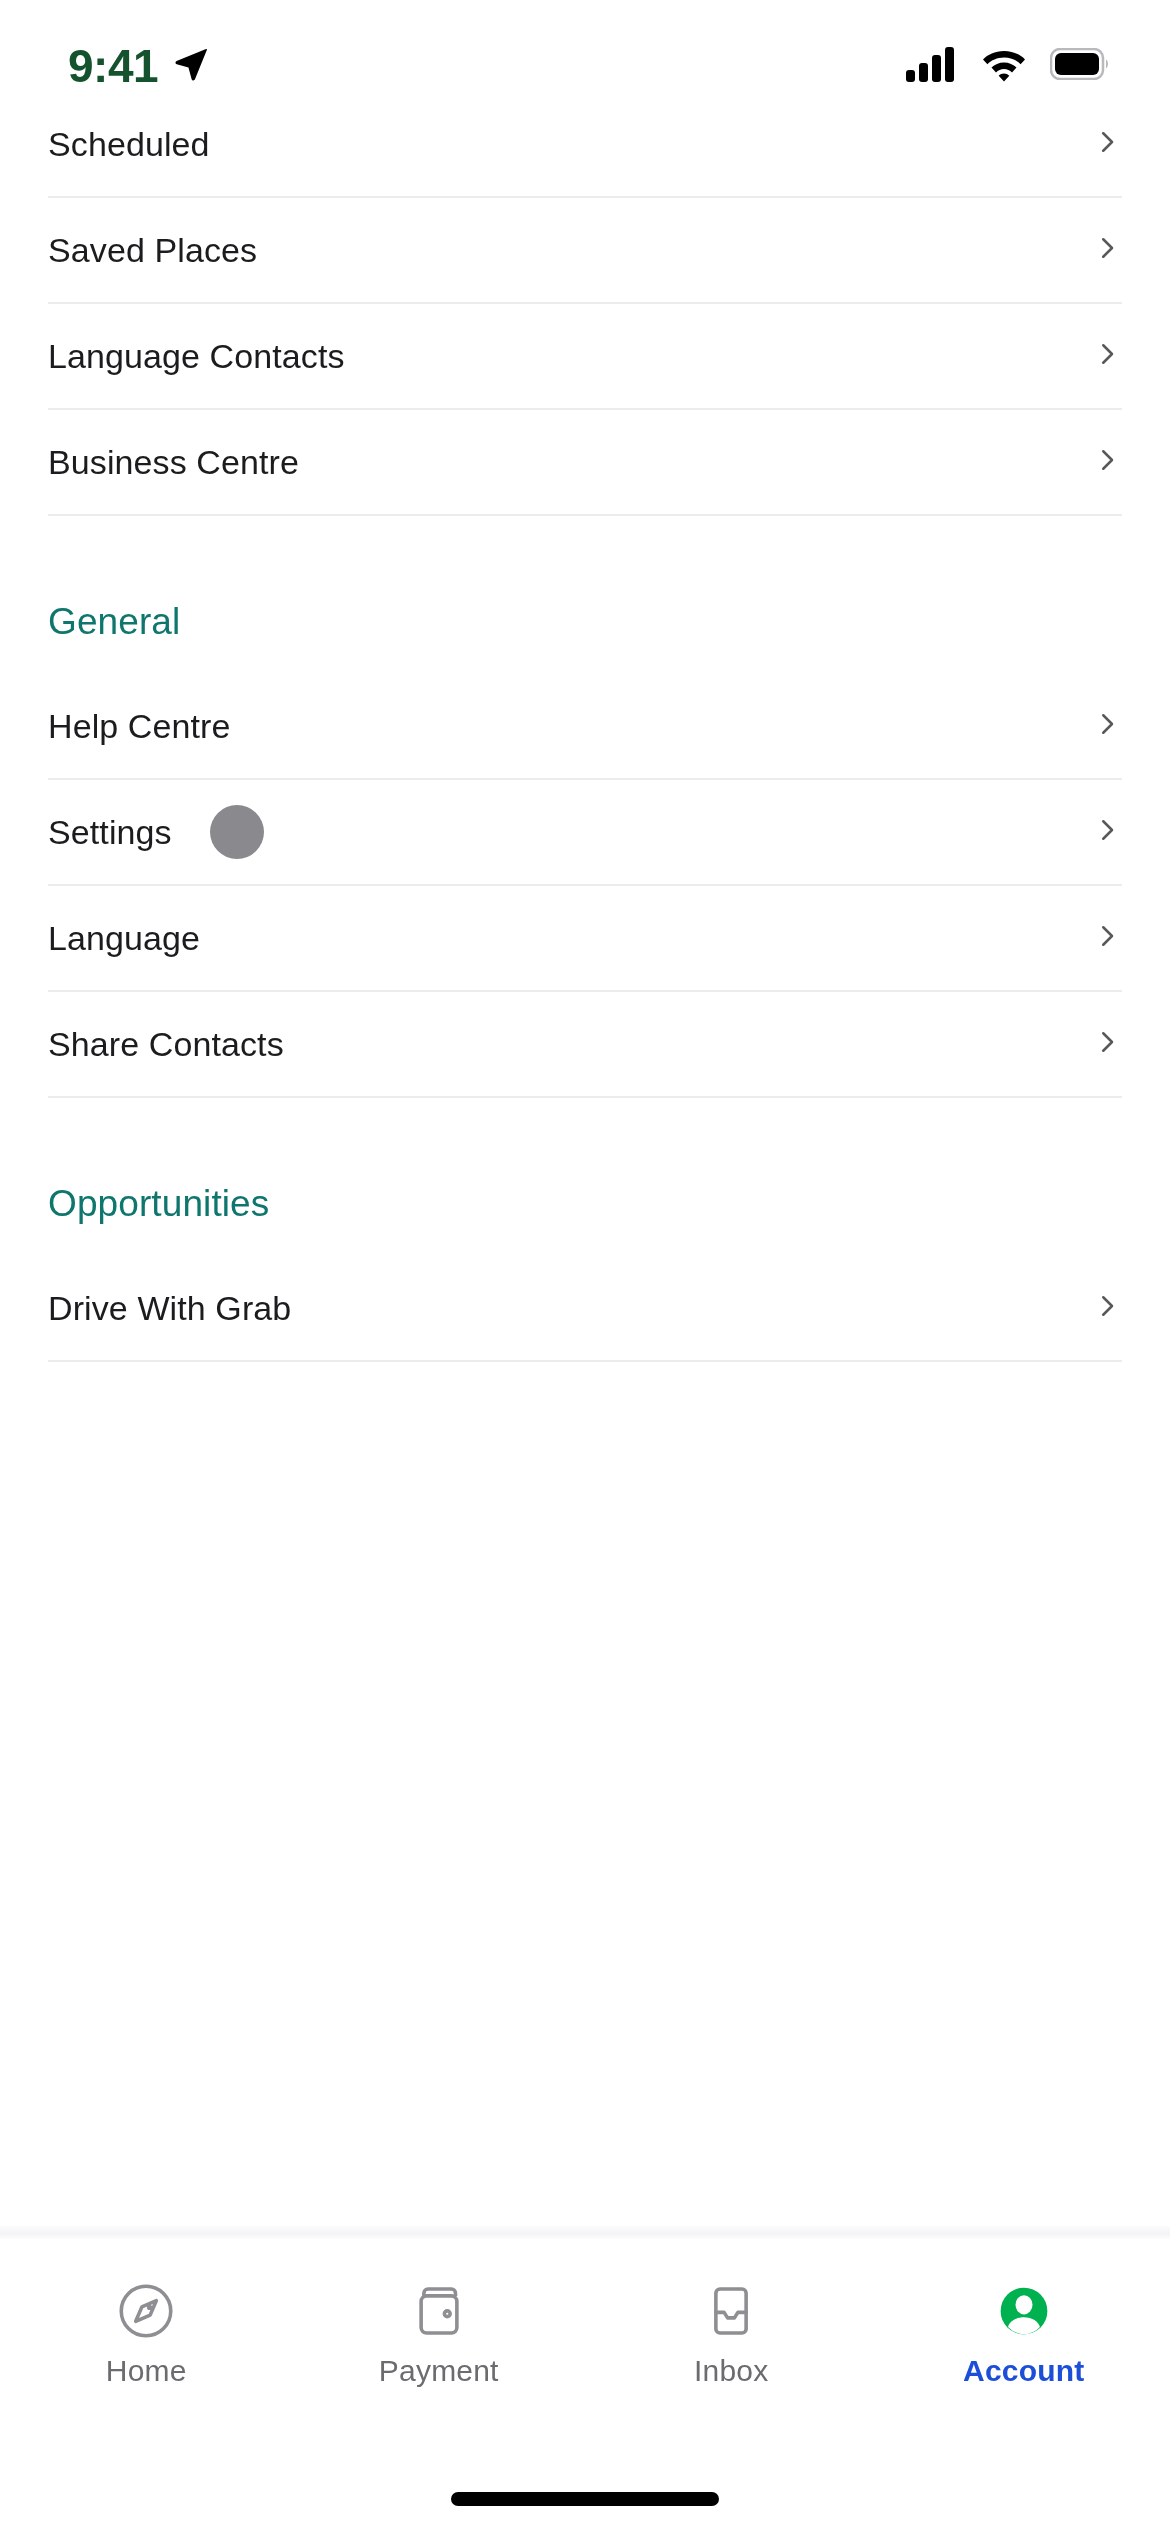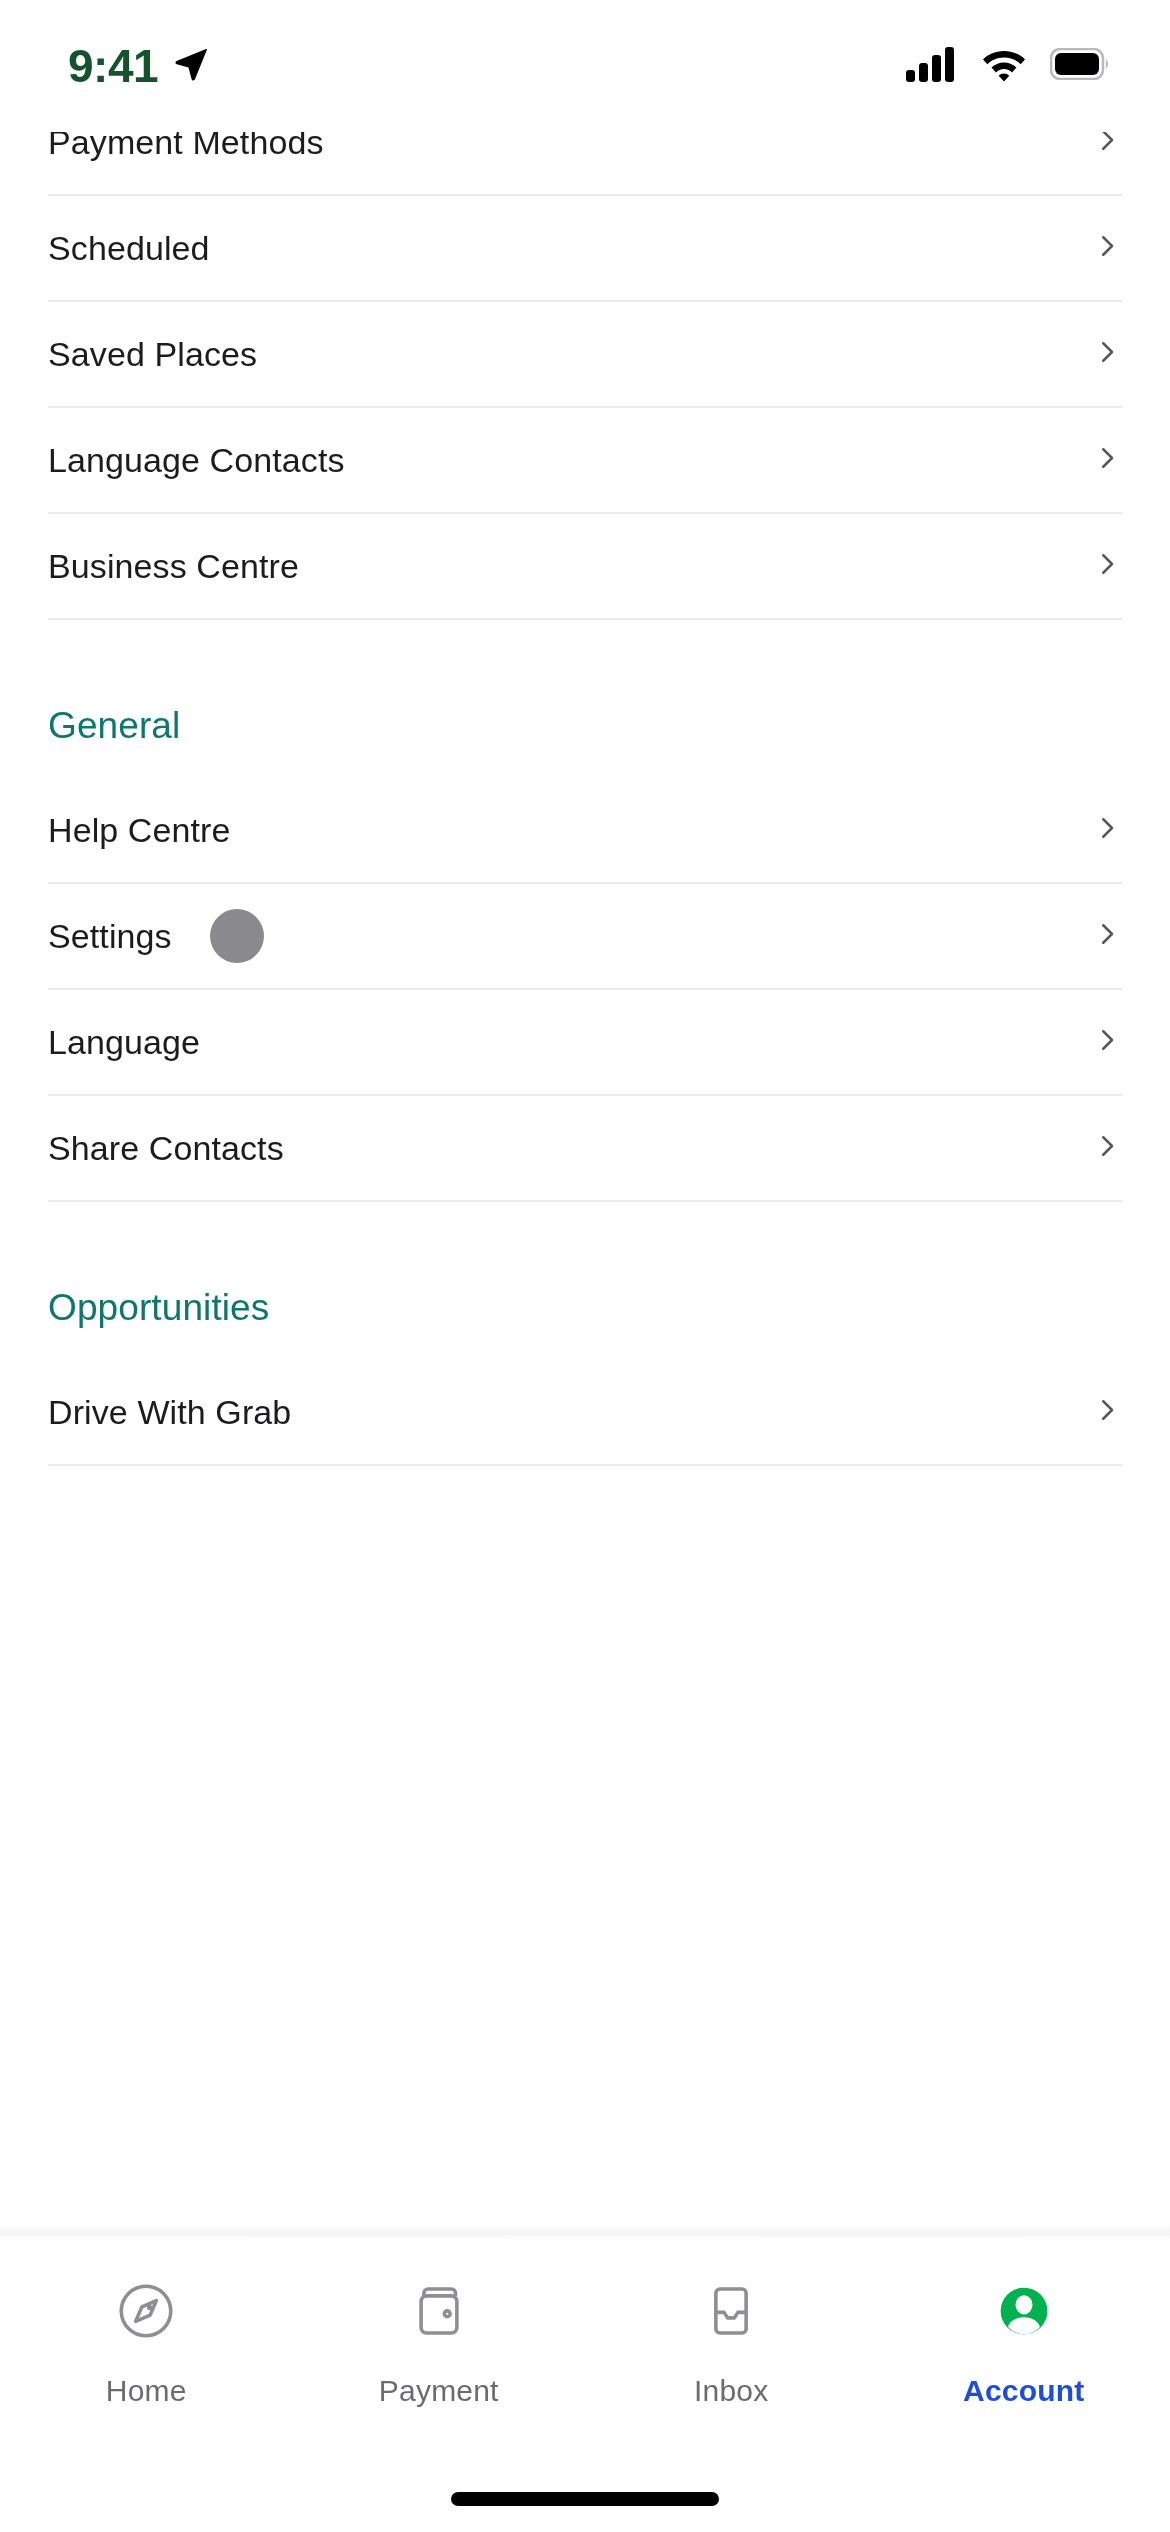--- a/index.html
+++ b/index.html
@@ -65,21 +65,21 @@
     z-index:30;
   }
   .tabbar{
     position:absolute; left:0; bottom:0; width:1170px; height:292px;
     background:#ffffff; z-index:31;
     display:flex; align-items:flex-start; justify-content:space-around;
     padding-top:34px;
   }
   .tab{
     width:234px; display:flex; flex-direction:column;
-    align-items:center; gap:28px;
+    align-items:center; gap:8px;
   }
   .tab-icon{ height:74px; display:flex; align-items:center; justify-content:center; }
   .tab-label{
     font-size:30px; color:#6b6b70; letter-spacing:0.2px; line-height:1;
   }
   .tab.active .tab-label{ font-weight:700; }
 
   .home-indicator{
     position:absolute; left:50%; transform:translateX(-50%);
     bottom:26px; width:268px; height:14px; border-radius:7px;
@@ -120,28 +120,20 @@
         <rect x="5" y="5" width="44" height="22" rx="6" fill="#000"></rect>
         <path d="M56 11.5c2.6 1 2.6 7.8 0 8.8z" fill="#b9b9bd"></path>
       </svg>
     </span>
   </div>
 </div>
 
 <div class="content">
   <div class="list">
 
-    <div class="row">
-      <span class="row-label">Payment Methods</span>
-      <span class="chev">
-        <svg width="30" height="30" viewBox="0 0 24 24" fill="none" stroke="#585858" stroke-width="2" stroke-linecap="round" stroke-linejoin="round">
-            <polyline points="9 5 16 12 9 19"></polyline>
-          </svg>
-      </span>
-    </div>
     <div class="divider"></div>
 
     <div class="row">
       <span class="row-label">Scheduled</span>
       <span class="chev">
         <svg width="30" height="30" viewBox="0 0 24 24" fill="none" stroke="#585858" stroke-width="2" stroke-linecap="round" stroke-linejoin="round">
             <polyline points="9 5 16 12 9 19"></polyline>
           </svg>
       </span>
     </div>

